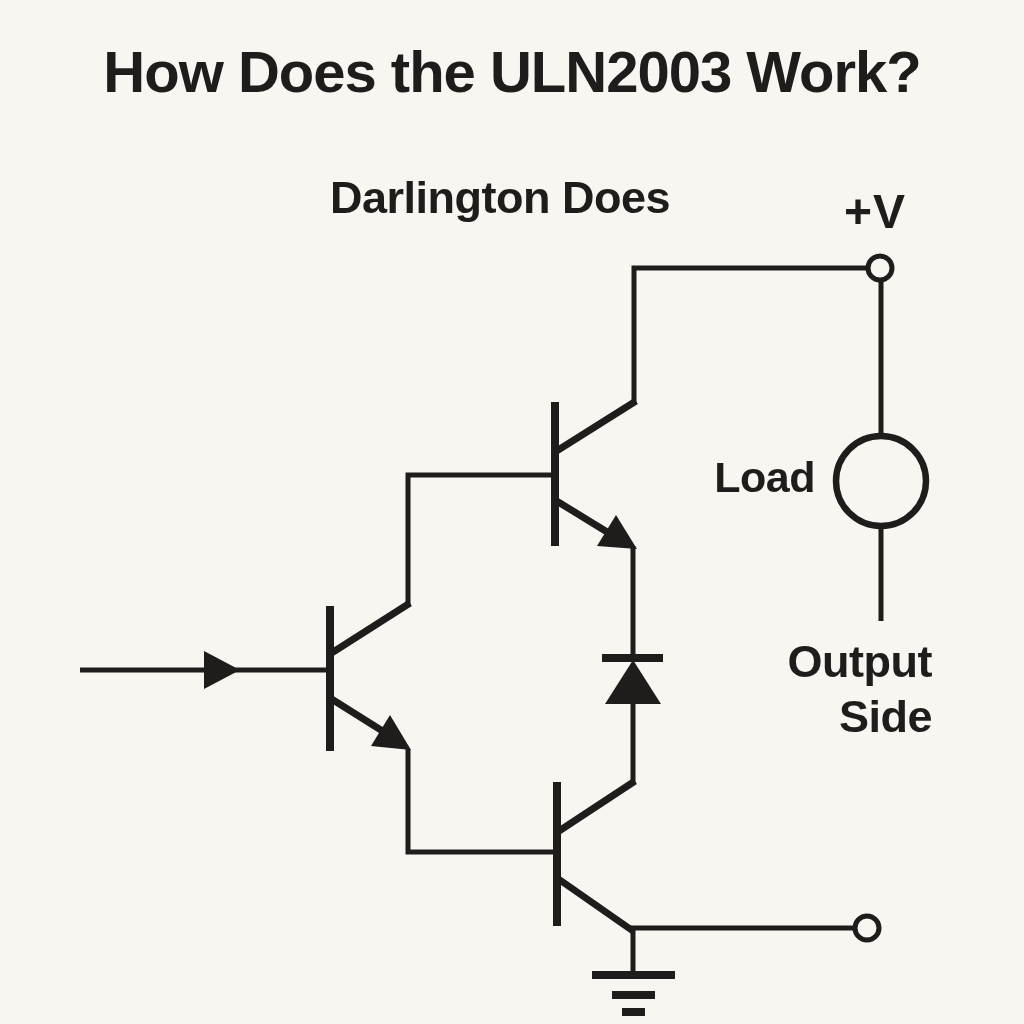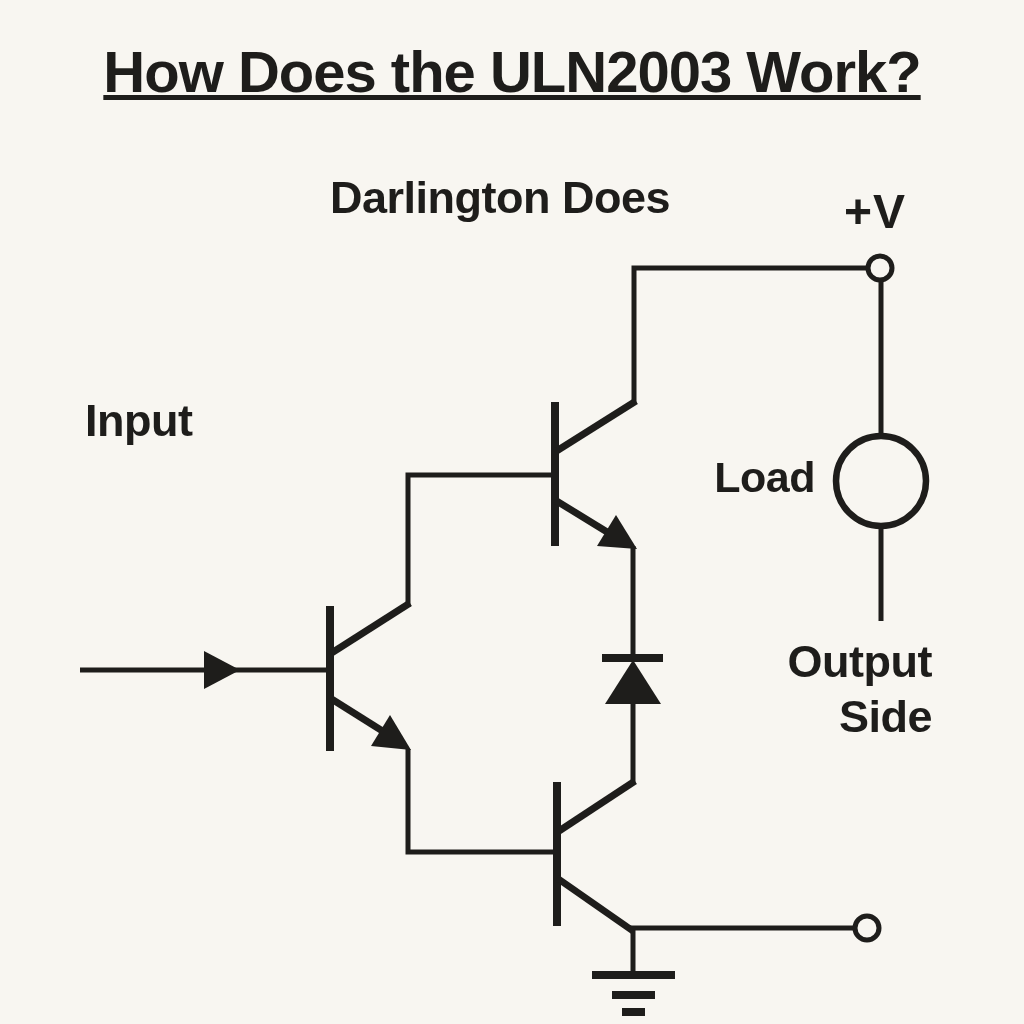--- a/index.html
+++ b/index.html
@@ -18,21 +18,20 @@
   .title{
     position:absolute;
     top:38px;left:512px;
     transform:translateX(-50%);
     margin:0;
     font-size:58px;
     font-weight:700;
     letter-spacing:-1px;
     white-space:nowrap;
     color:var(--ink);
-    text-decoration:underline;
   }
   .lbl{
     position:absolute;
     font-weight:700;
     letter-spacing:-0.5px;
     color:var(--ink);
     white-space:nowrap;
   }
   .darlington{
     top:172px;left:500px;
@@ -76,21 +75,20 @@
 
 <div class="canvas">
 
   <h1 class="title">How Does the ULN2003 Work?</h1>
 
   <div class="lbl darlington">Darlington Does</div>
 
   <div class="lbl plusv">+V</div>
 
   <div class="lbl input-logic">
-    <div>Input</div>
   </div>
 
   <div class="lbl load">Load</div>
 
   <div class="lbl output-side">
     <div>Output</div>
     <div>Side</div>
   </div>
 
   <svg class="circuit" width="1024" height="1024" viewBox="0 0 1024 1024" xmlns="http://www.w3.org/2000/svg">

